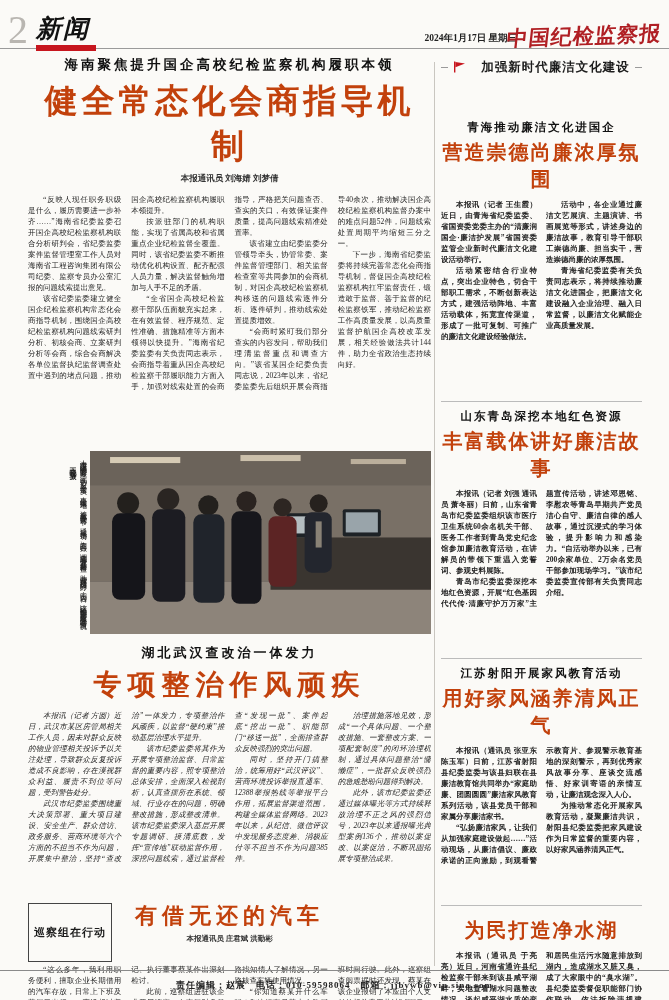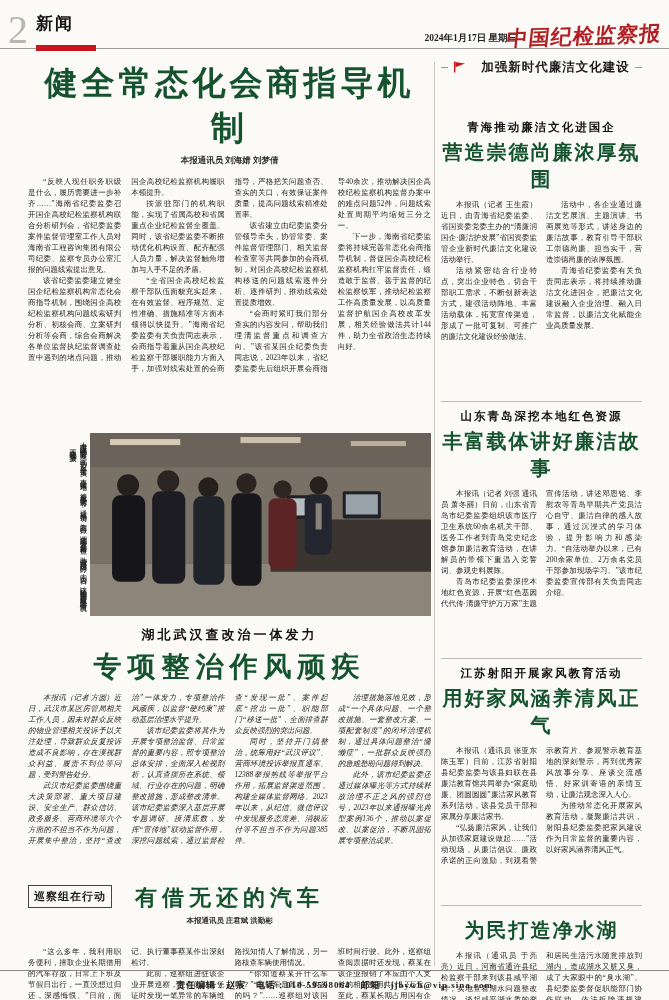--- a/index.html
+++ b/index.html
@@ -5,31 +5,31 @@
   * { margin:0; padding:0; box-sizing:border-box; }
   html,body { background:#e8e6e2; }
   .page {
     position:relative; width:669px; height:1000px; margin:0 auto;
     background:#fbfaf7; overflow:hidden; color:#1c1c1c;
     font-family:"Liberation Serif","DejaVu Serif",serif;
   }
   
   .hdr-rule { position:absolute; left:0; right:0; top:48px; height:1px; background:#9a9a9a; }
   .page-num { position:absolute; left:8px; top:6px; font-size:40px; color:#b9b6b1; font-weight:400; }
-  .section-title { position:absolute; left:36px; top:12px; font-size:17px; font-weight:bold; letter-spacing:2px; color:#111; }
+  .section-title { position:absolute; left:36px; top:12px; font-size:25px; font-weight:bold; letter-spacing:2px; color:#111;font-style:italic; }
   .section-bar { position:absolute; left:36px; top:45px; width:60px; height:6px; background:#c7161e; }
   .hdr-date { position:absolute; right:152px; top:32px; font-size:9.5px; font-weight:bold; color:#222; }
   .masthead { position:absolute; right:8px; top:22px; font-size:21px; font-weight:bold; color:#b01f24; transform:skewX(-8deg) rotate(-2deg); letter-spacing:1px; }
   
   .left-region { position:absolute; left:28px; top:56px; width:403px; }
   .right-region { position:absolute; left:441px; top:58px; width:201px; }
   .v-divider { position:absolute; left:434px; top:62px; height:904px; width:1px; background:#c9c6c0; }
   
   .kicker { text-align:center; font-family:"Liberation Sans","DejaVu Sans",sans-serif; font-weight:bold; color:#111; }
-  .headline { text-align:center; font-weight:bold; color:#14532d; }
+  .headline { text-align:center; font-weight:bold; color:#c2410c; }
   .byline { text-align:center; font-weight:bold; color:#333; }
   .body-cols { text-align:justify; overflow:hidden; color:#242424; }
   .body-cols p { text-indent:2em; font-size:7.5px; line-height:11px; margin:0; }
   
   .main-kicker { font-size:13.5px; letter-spacing:3px; }
   .main-headline { font-size:33px; letter-spacing:4px; margin:5px 0 4px; }
   .main-byline { font-size:8.5px; margin-bottom:9px; }
   .main-body { column-count:4; column-gap:10px; height:250px; }
   
   .photo-row { display:flex; margin-top:7px; height:183px; }
@@ -37,34 +37,34 @@
   .photo-credit { font-weight:bold; margin-top:8px; }
   .photo-frame { flex:1; background:#4c463f; }
   .photo-frame svg { display:block; width:100%; height:100%; }
   
   .art-wuhan { margin-top:10px; }
   .wuhan-kicker { font-size:13px; letter-spacing:3px; }
   .wuhan-headline { font-size:28px; letter-spacing:6px; margin:4px 0 6px; }
   .wuhan-body { column-count:4; column-gap:10px; height:178px;font-style:italic; }
   
   .sect-xuncha { margin-top:9px; position:relative; }
-  .xuncha-label { position:absolute; left:0; top:6px; border:1px solid #444; padding:3px 5px; font-size:11px; font-weight:bold; font-family:"Liberation Sans","DejaVu Sans",sans-serif; letter-spacing:1px; }
+  .xuncha-label { position:absolute; left:0; top:6px; border:1px solid #444; padding:21px 5px; font-size:11px; font-weight:bold; font-family:"Liberation Sans","DejaVu Sans",sans-serif; letter-spacing:1px; }
   .xuncha-headline { font-size:22px; letter-spacing:5px; padding-top:4px; }
   .xuncha-byline { font-size:7.5px; margin:3px 0 20px; }
   .xuncha-body { column-count:4; column-gap:10px; height:104px; }
   
   .banner { display:flex; align-items:center; gap:5px; height:18px; }
   .banner .line { flex:1; height:1px; background:#9a9a9a; }
   .banner-label { font-size:12.5px; font-weight:bold; font-family:"Liberation Sans","DejaVu Sans",sans-serif; letter-spacing:1px; display:flex; align-items:center; gap:15px; }
   .r-art { padding-top:7px;margin-top:37px; }
   .r-art.bordered { border-top:1px solid #bbb; margin-top:8px; }
   .r-kicker { font-size:11.5px; letter-spacing:2px; }
   .r-headline { font-size:20px; letter-spacing:2px; margin:4px 0 6px; }
   .r-body { column-count:2; column-gap:9px; }
-  .r-body p { font-size:7.5px; line-height:11px; }
+  .r-body p { font-size:7.5px; line-height:11px;font-weight:bold; }
   .h-a { height:194px; } .h-b { height:162px; } .h-c { height:152px; } .h-d { height:130px; }
   
   .footer { position:absolute; left:0; right:0; bottom:0; height:30px; border-top:1px solid #8a8a8a; }
   .footer-inner { text-align:center; font-size:9px; font-weight:bold; padding-top:8px; color:#222; letter-spacing:1px; }
   .flag-icon { display:inline-block; }
 </style>
 </head>
 <body>
 
 <div class="page">
@@ -72,20 +72,21 @@
   <div class="page-num">2</div>
   <div class="section-title">新闻</div>
   <div class="hdr-rule"></div>
   <div class="section-bar"></div>
   <div class="hdr-date">2024年1月17日 星期三</div>
   <div class="masthead">中国纪检监察报</div>
 
   <div class="left-region">
 
     <div>
+      <div class="kicker main-kicker">海南聚焦提升国企高校纪检监察机构履职本领</div>
       <div class="headline main-headline">健全常态化会商指导机制</div>
       <div class="byline main-byline">本报通讯员 刘海婧 刘梦倩</div>
       <div class="body-cols main-body">
           <p>“反映人现任职务职级是什么，履历需要进一步补齐……”海南省纪委监委召开国企高校纪检监察机构联合分析研判会，省纪委监委案件监督管理室工作人员对海南省工程咨询集团有限公司纪委、监察专员办公室汇报的问题线索提出意见。</p>
           <p>该省纪委监委建立健全国企纪检监察机构常态化会商指导机制，围绕国企高校纪检监察机构问题线索研判分析、初核会商、立案研判分析等会商，综合会商解决各单位监督执纪监督调查处置中遇到的堵点问题，推动国企高校纪检监察机构履职本领提升。</p>
           <p>按派驻部门的机构职能，实现了省属高校和省属重点企业纪检监督全覆盖。同时，该省纪委监委不断推动优化机构设置、配齐配强人员力量，解决监督触角增加与人手不足的矛盾。</p>
           <p>“全省国企高校纪检监察干部队伍面貌充实起来，在有效监督、程序规范、定性准确、措施精准等方面本领得以快提升。”海南省纪委监委有关负责同志表示，会商指导着重从国企高校纪检监察干部履职能力方面入手，加强对线索处置的会商指导，严格把关问题查否、查实的关口，有效保证案件质量，提高问题线索精准处置率。</p>
           <p>该省建立由纪委监委分管领导牵头，协管常委、案件监督管理部门、相关监督检查室等共同参加的会商机制，对国企高校纪检监察机构移送的问题线索逐件分析、逐件研判，推动线索处置提质增效。</p>
           <p>“会商时紧盯我们部分查实的内容发问，帮助我们理清监督重点和调查方向。”该省某国企纪委负责同志说，2023年以来，省纪委监委先后组织开展会商指导40余次，推动解决国企高校纪检监察机构监督办案中的难点问题52件，问题线索处置周期平均缩短三分之一。</p>
           <p>下一步，海南省纪委监委将持续完善常态化会商指导机制，督促国企高校纪检监察机构扛牢监督责任，锻造敢于监督、善于监督的纪检监察铁军，推动纪检监察工作高质量发展，以高质量监督护航国企高校改革发展，相关经验做法共计144件，助力全省政治生态持续向好。</p>

